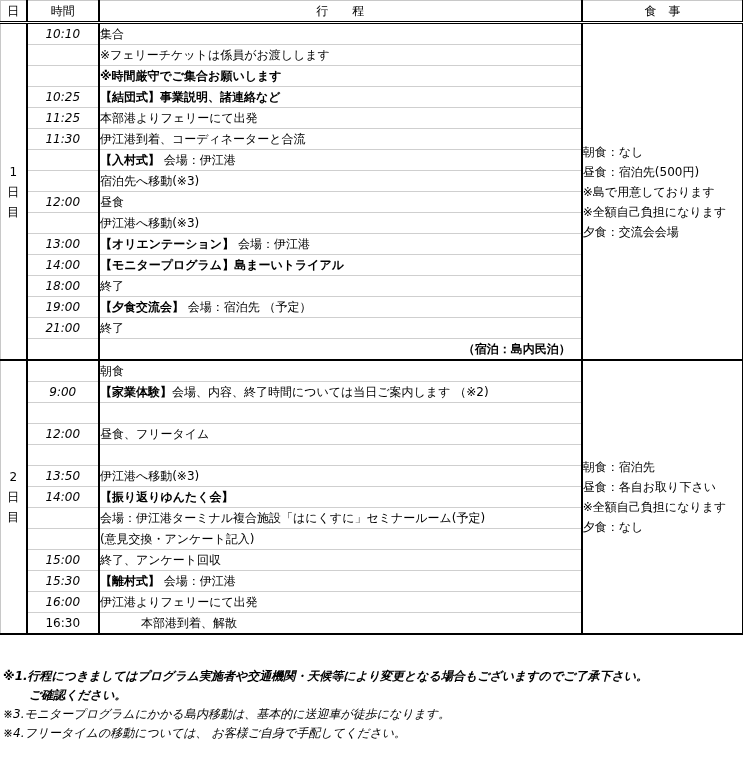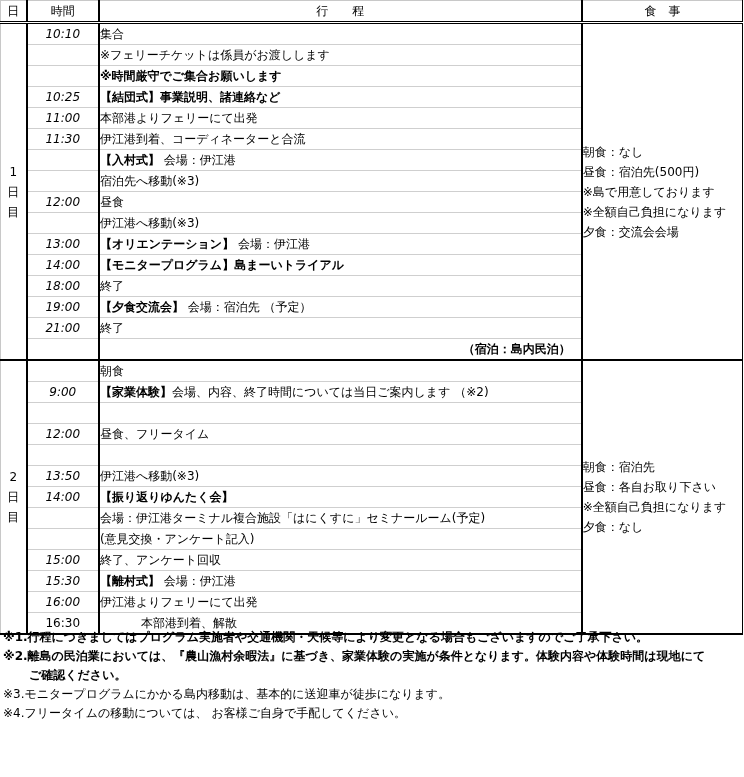--- a/index.html
+++ b/index.html
@@ -74,21 +74,21 @@
         </tr>
         <tr>
           <td class="time row"></td>
           <td class="plan"><span class="b">※時間厳守でご集合お願いします</span></td>
         </tr>
         <tr>
           <td class="time row">10:25</td>
           <td class="plan"><span class="b">【結団式】事業説明、諸連絡など</span></td>
         </tr>
         <tr>
-          <td class="time row">11:00</td>
+          <td class="time row">11:25</td>
           <td class="plan"><span>本部港よりフェリーにて出発</span></td>
         </tr>
         <tr>
           <td class="time row">11:30</td>
           <td class="plan"><span>伊江港到着、コーディネーターと合流</span></td>
         </tr>
         <tr>
           <td class="time row"></td>
           <td class="plan"><span class="b">【入村式】</span><span> 会場：伊江港</span></td>
         </tr>
@@ -187,20 +187,19 @@
           <td class="time row">16:00</td>
           <td class="plan"><span>伊江港よりフェリーにて出発</span></td>
         </tr>
         <tr>
           <td class="time last">16:30</td>
           <td class="plan last"><span>本部港到着、解散</span></td>
         </tr>
       </tbody>
   </table>
 
-  <div class="notes" id="notes" style="top: 628px;">
+  <div class="notes" id="notes" style="top: 667px; font-style: italic;">
       <div class="note bold">※1.行程につきましてはプログラム実施者や交通機関・天候等により変更となる場合もございますのでご了承下さい。</div>
-      <div class="note bold">※2.離島の民泊業においては、『農山漁村余暇法』に基づき、家業体験の実施が条件となります。体験内容や体験時間は現地にて</div>
       <div class="note bold indent">ご確認ください。</div>
       <div class="note">※3.モニタープログラムにかかる島内移動は、基本的に送迎車が徒歩になります。</div>
       <div class="note">※4.フリータイムの移動については、 お客様ご自身で手配してください。</div>
     </div>
 </div>
 
 </body></html>

